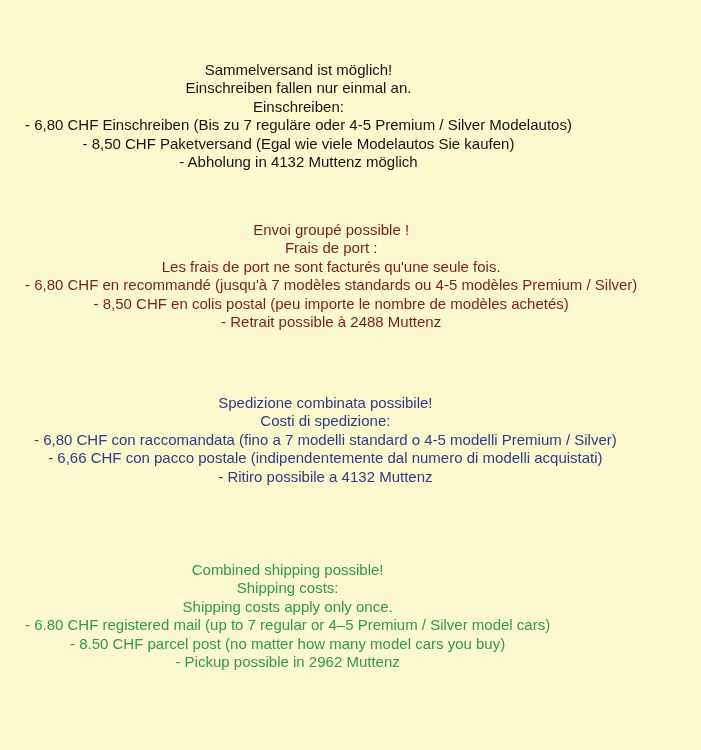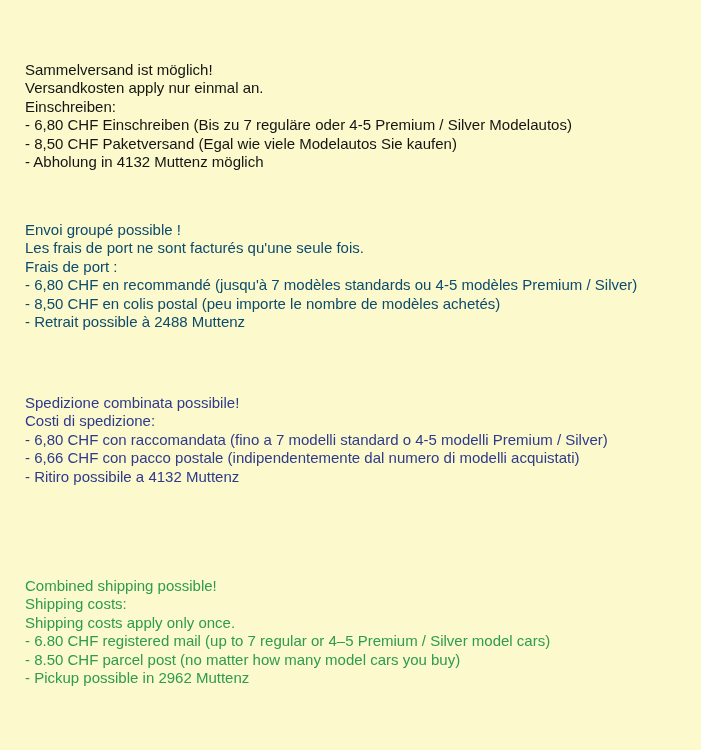--- a/index.html
+++ b/index.html
@@ -12,45 +12,46 @@
     position: relative;
     overflow: hidden;
     font-family: "Liberation Sans", "DejaVu Sans", sans-serif;
   }
   .text-block {
     position: absolute;
     left: 25px;
     font-size: 15px;
     line-height: 18.4px;
     white-space: nowrap;
+    text-align: center;
   }
   .text-block .line {
     white-space: nowrap;
   }
   #block-de { top: 61px; }
   #block-fr { top: 221px; }
-  #block-it { top: 394px; }
-  #block-en { top: 577px; }
+  #block-it { top: 394px; margin-left: 9px; }
+  #block-en { top: 561px; }
 </style>
 </head>
 <body style="background-color: rgb(252, 250, 204);">
 
 <div id="block-de" class="text-block" style="color: rgb(20, 20, 20);">
   <div class="line">Sammelversand ist möglich!</div>
-  <div class="line">Versandkosten apply nur einmal an.</div>
+  <div class="line">Einschreiben fallen nur einmal an.</div>
   <div class="line">Einschreiben:</div>
   <div class="line">- 6,80 CHF Einschreiben (Bis zu 7 reguläre oder 4-5 Premium / Silver Modelautos)</div>
   <div class="line">- 8,50 CHF Paketversand (Egal wie viele Modelautos Sie kaufen)</div>
   <div class="line">- Abholung in 4132 Muttenz möglich</div>
 </div>
 
-<div id="block-fr" class="text-block" style="color: #0c4a6e;">
+<div id="block-fr" class="text-block" style="color: #7f1d1d;">
   <div class="line">Envoi groupé possible !</div>
+  <div class="line">Frais de port :</div>
   <div class="line">Les frais de port ne sont facturés qu'une seule fois.</div>
-  <div class="line">Frais de port :</div>
   <div class="line">- 6,80 CHF en recommandé (jusqu'à 7 modèles standards ou 4-5 modèles Premium / Silver)</div>
   <div class="line">- 8,50 CHF en colis postal (peu importe le nombre de modèles achetés)</div>
   <div class="line">- Retrait possible à 2488 Muttenz</div>
 </div>
 
 <div id="block-it" class="text-block" style="color: rgb(46, 58, 140);">
   <div class="line">Spedizione combinata possibile!</div>
   <div class="line">Costi di spedizione:</div>
   <div class="line">- 6,80 CHF con raccomandata (fino a 7 modelli standard o 4-5 modelli Premium / Silver)</div>
   <div class="line">- 6,66 CHF con pacco postale (indipendentemente dal numero di modelli acquistati)</div>

